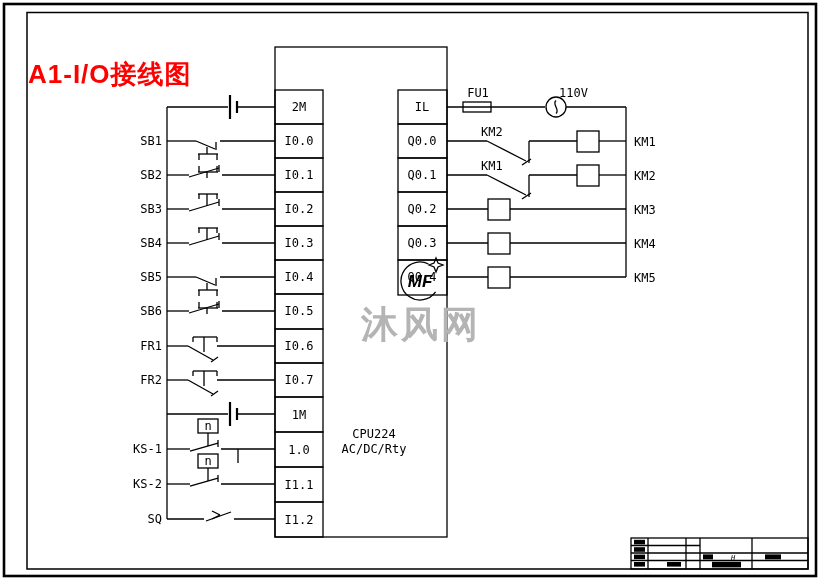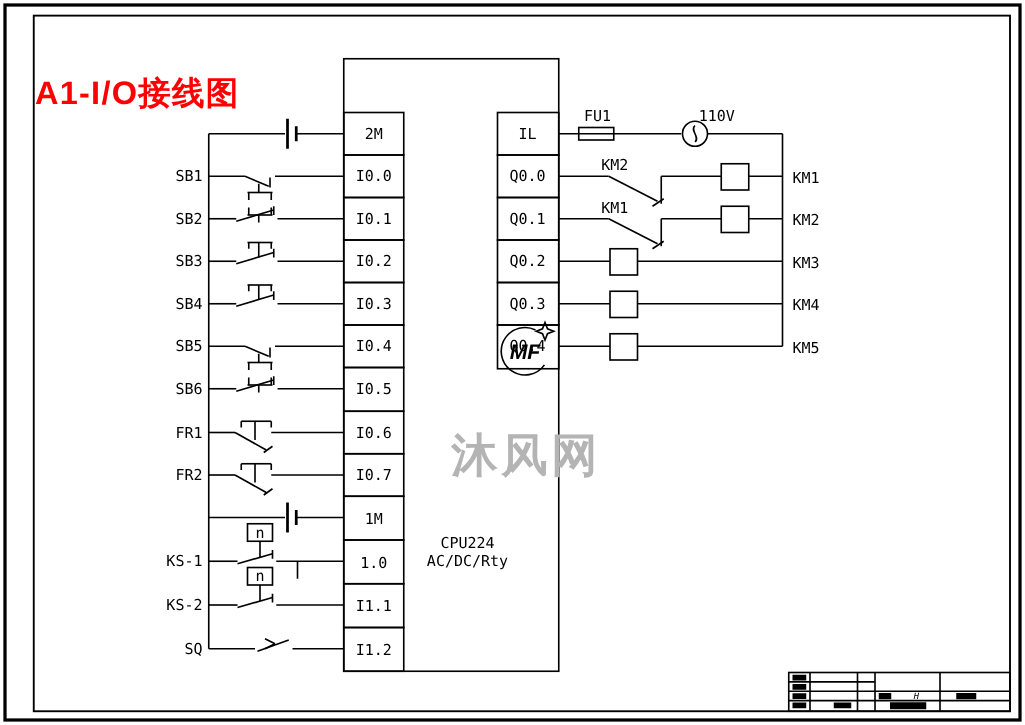--- a/index.html
+++ b/index.html
@@ -14,21 +14,21 @@
            font-size:12px;}
   svg text.small{font-size:7px;font-style:italic;}
   svg .blk{fill:#000;stroke:none;}
   #title{position:absolute;left:28px;top:13px;color:#ff0000;
          font-family:Liberation Sans, sans-serif;
          font-size:26px;font-weight:bold;letter-spacing:1px;white-space:nowrap;margin-top:44px;}
   #watermark{position:absolute;left:326px;top:252px;width:190px;color:#b4b4b4;
              font-family:"Liberation Sans","DejaVu Sans",sans-serif;z-index:5;}
   #watermark .row{display:flex;align-items:center;flex-direction:column;}
   #watermark .brand{font-size:37px;font-weight:bold;letter-spacing:3px;line-height:1;
-                    color:#b4b4b4;margin-top:40px;}
+                    color:#b4b4b4;}
   #watermark .url{font-size:15px;font-weight:bold;letter-spacing:1px;color:#b4b4b4;
                   margin:-2px 0 0 42px;}
 </style>
 </head>
 <body>
 
 <div id="stage">
 
 <svg width="820" height="580" viewBox="0 0 820 580">
 

